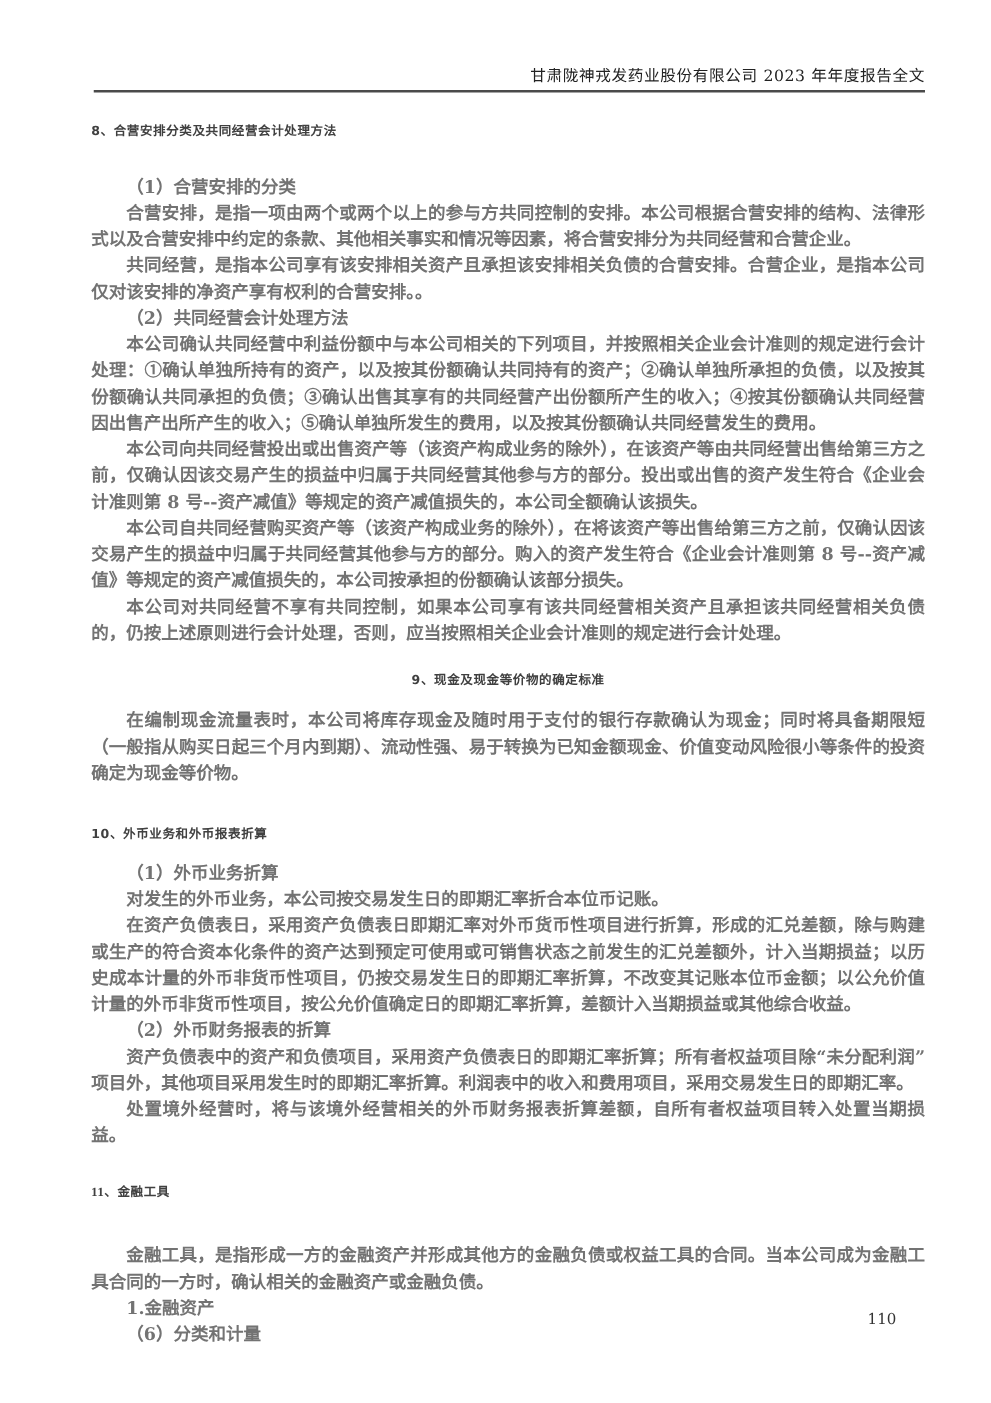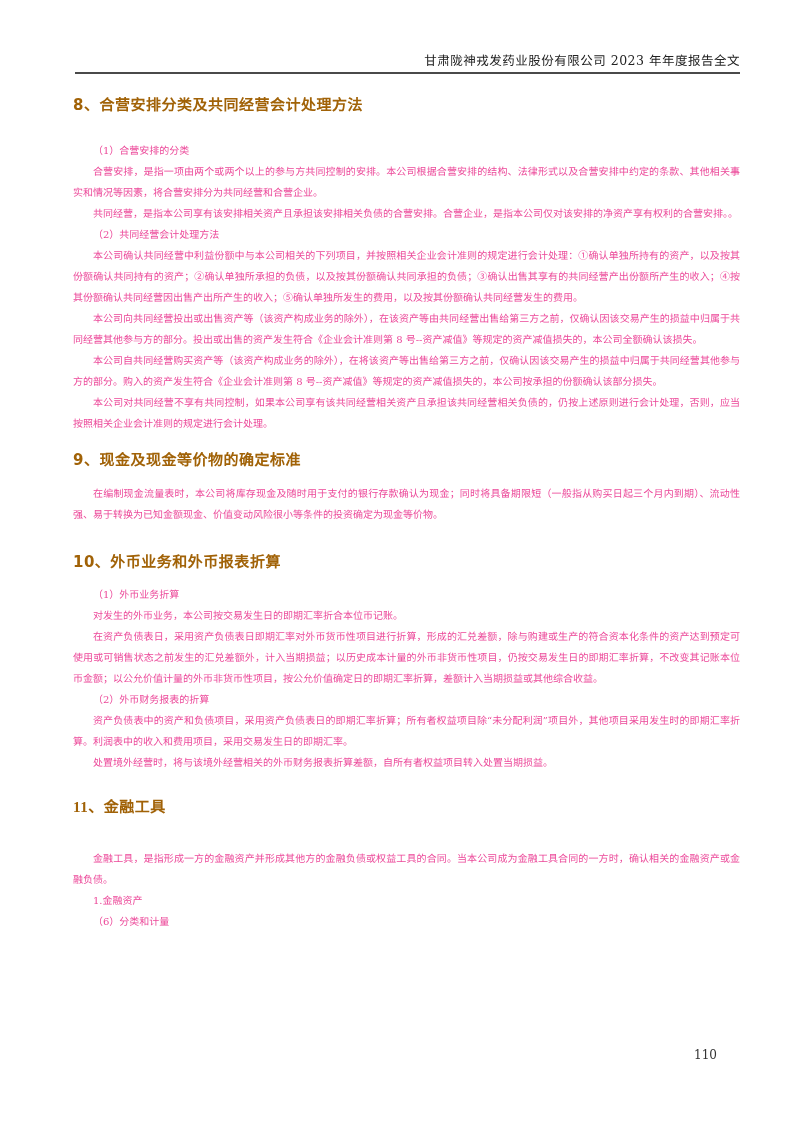--- a/index.html
+++ b/index.html
@@ -35,37 +35,38 @@
   }
   
   .content {
     position: absolute;
     left: 73px;
     right: 53px;
     top: 74px;
   }
   .section h2 {
     font-family: "DejaVu Sans", "Liberation Sans", sans-serif;
-    font-size: 15px;
+    font-size: 10px;
     line-height: 19px;
     font-weight: 700;
-    color: #a16207;
+    color: #404040;
     margin: 0;
     letter-spacing: 0.5px;
   }
   .section p {
     margin: 0;
-    font-size: 10px;
+    font-size: 14px;
     line-height: 21px;
     text-align: justify;
     text-indent: 2em;
-    color: #ec4899;
+    color: #737373;
+    font-weight: bold;
   }
   .sec-8  h2 { margin: 22px 0 25px 0; }
-  .sec-9  h2 { margin: 17px 0 13px 0; }
+  .sec-9  h2 { margin: 17px 0 13px 0; text-align: center; }
   .sec-10 h2 { margin: 28px 0 12px 0; }
   .sec-11 h2 { margin: 25px 0 31px 0; font-family: Liberation Serif, serif; }
   
   .page-footer {
     position: absolute;
     top: 1048px;
     right: 76px;
     font-size: 12px;
     line-height: 15px;
     color: #333333;

